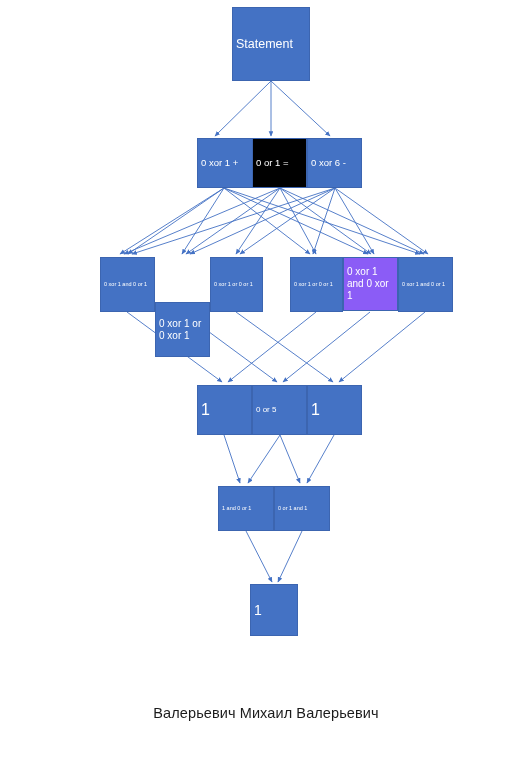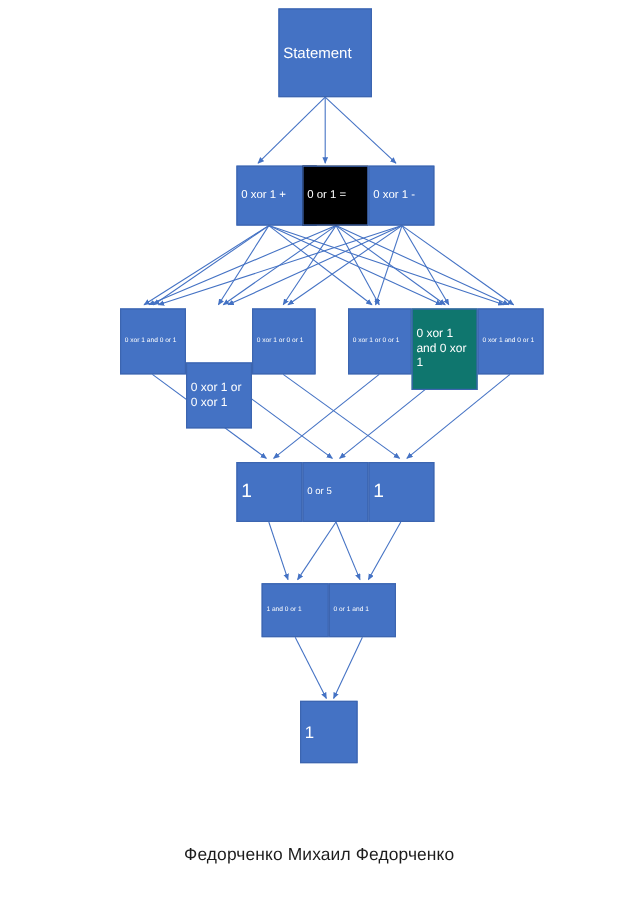--- a/index.html
+++ b/index.html
@@ -107,35 +107,35 @@
       <div class="node" style="left: 232px; top: 7px; width: 78px; height: 74px; font-size: 12.5px; background: rgb(68, 114, 196); border-color: rgb(60, 101, 176); color: rgb(255, 255, 255);">
         <span class="txt">Statement</span>
       </div>
       <div class="node" style="left: 197px; top: 138px; width: 67px; height: 50px; font-size: 9.5px; background: rgb(68, 114, 196); border-color: rgb(60, 101, 176); color: rgb(255, 255, 255);">
         <span class="txt">0 xor 1 +</span>
       </div>
       <div class="node" style="left: 252px; top: 138px; width: 55px; height: 50px; font-size: 9.5px; background: #000000; border-color: rgb(60, 101, 176); color: rgb(255, 255, 255);">
         <span class="txt">0 or 1 =</span>
       </div>
       <div class="node" style="left: 307px; top: 138px; width: 55px; height: 50px; font-size: 9.5px; background: rgb(68, 114, 196); border-color: rgb(60, 101, 176); color: rgb(255, 255, 255);">
-        <span class="txt">0 xor 1 -</span>
+        <span class="txt">0 xor 6 -</span>
       </div>
       <div class="node" style="left: 100px; top: 257px; width: 55px; height: 55px; font-size: 5.5px; background: rgb(68, 114, 196); border-color: rgb(60, 101, 176); color: rgb(255, 255, 255);">
         <span class="txt">0 xor 1 and 0 or 1</span>
       </div>
       <div class="node" style="left: 155px; top: 257px; width: 55px; height: 55px; font-size: 10px; background: rgb(68, 114, 196); border-color: rgb(60, 101, 176); color: rgb(255, 255, 255); margin-top: 45px;">
         <span class="txt">0 xor 1 or 0 xor 1</span>
       </div>
       <div class="node" style="left: 210px; top: 257px; width: 53px; height: 55px; font-size: 5.5px; background: rgb(68, 114, 196); border-color: rgb(60, 101, 176); color: rgb(255, 255, 255);">
         <span class="txt">0 xor 1 or 0 or 1</span>
       </div>
       <div class="node" style="left: 290px; top: 257px; width: 53px; height: 55px; font-size: 5.5px; background: rgb(68, 114, 196); border-color: rgb(60, 101, 176); color: rgb(255, 255, 255);">
         <span class="txt">0 xor 1 or 0 or 1</span>
       </div>
-      <div class="node" style="left: 343px; top: 257px; width: 55px; height: 68px; font-size: 10px; background: #0f766e; border-color: rgb(60, 101, 176); color: rgb(255, 255, 255);">
+      <div class="node" style="left: 343px; top: 257px; width: 55px; height: 54px; font-size: 10px; background: #8b5cf6; border-color: rgb(60, 101, 176); color: rgb(255, 255, 255);">
         <span class="txt">0 xor 1 and 0 xor 1</span>
       </div>
       <div class="node" style="left: 398px; top: 257px; width: 55px; height: 55px; font-size: 5.5px; background: rgb(68, 114, 196); border-color: rgb(60, 101, 176); color: rgb(255, 255, 255);">
         <span class="txt">0 xor 1 and 0 or 1</span>
       </div>
       <div class="node" style="left: 197px; top: 385px; width: 55px; height: 50px; font-size: 16px; background: rgb(68, 114, 196); border-color: rgb(60, 101, 176); color: rgb(255, 255, 255);">
         <span class="txt">1</span>
       </div>
       <div class="node" style="left: 252px; top: 385px; width: 55px; height: 50px; font-size: 8px; background: rgb(68, 114, 196); border-color: rgb(60, 101, 176); color: rgb(255, 255, 255);">
         <span class="txt">0 or 5</span>
@@ -146,14 +146,14 @@
       <div class="node" style="left: 218px; top: 486px; width: 56px; height: 45px; font-size: 5.5px; background: rgb(68, 114, 196); border-color: rgb(60, 101, 176); color: rgb(255, 255, 255);">
         <span class="txt">1 and 0 or 1</span>
       </div>
       <div class="node" style="left: 274px; top: 486px; width: 56px; height: 45px; font-size: 5.5px; background: rgb(68, 114, 196); border-color: rgb(60, 101, 176); color: rgb(255, 255, 255);">
         <span class="txt">0 or 1 and 1</span>
       </div>
       <div class="node" style="left: 250px; top: 584px; width: 48px; height: 52px; font-size: 14px; background: rgb(68, 114, 196); border-color: rgb(60, 101, 176); color: rgb(255, 255, 255);">
         <span class="txt">1</span>
       </div>
     </div>
-  <div class="caption" style="top: 705px;">Федорченко Михаил Федорченко</div>
+  <div class="caption" style="top: 705px;">Валерьевич Михаил Валерьевич</div>
 </div>
 
 </body></html>

